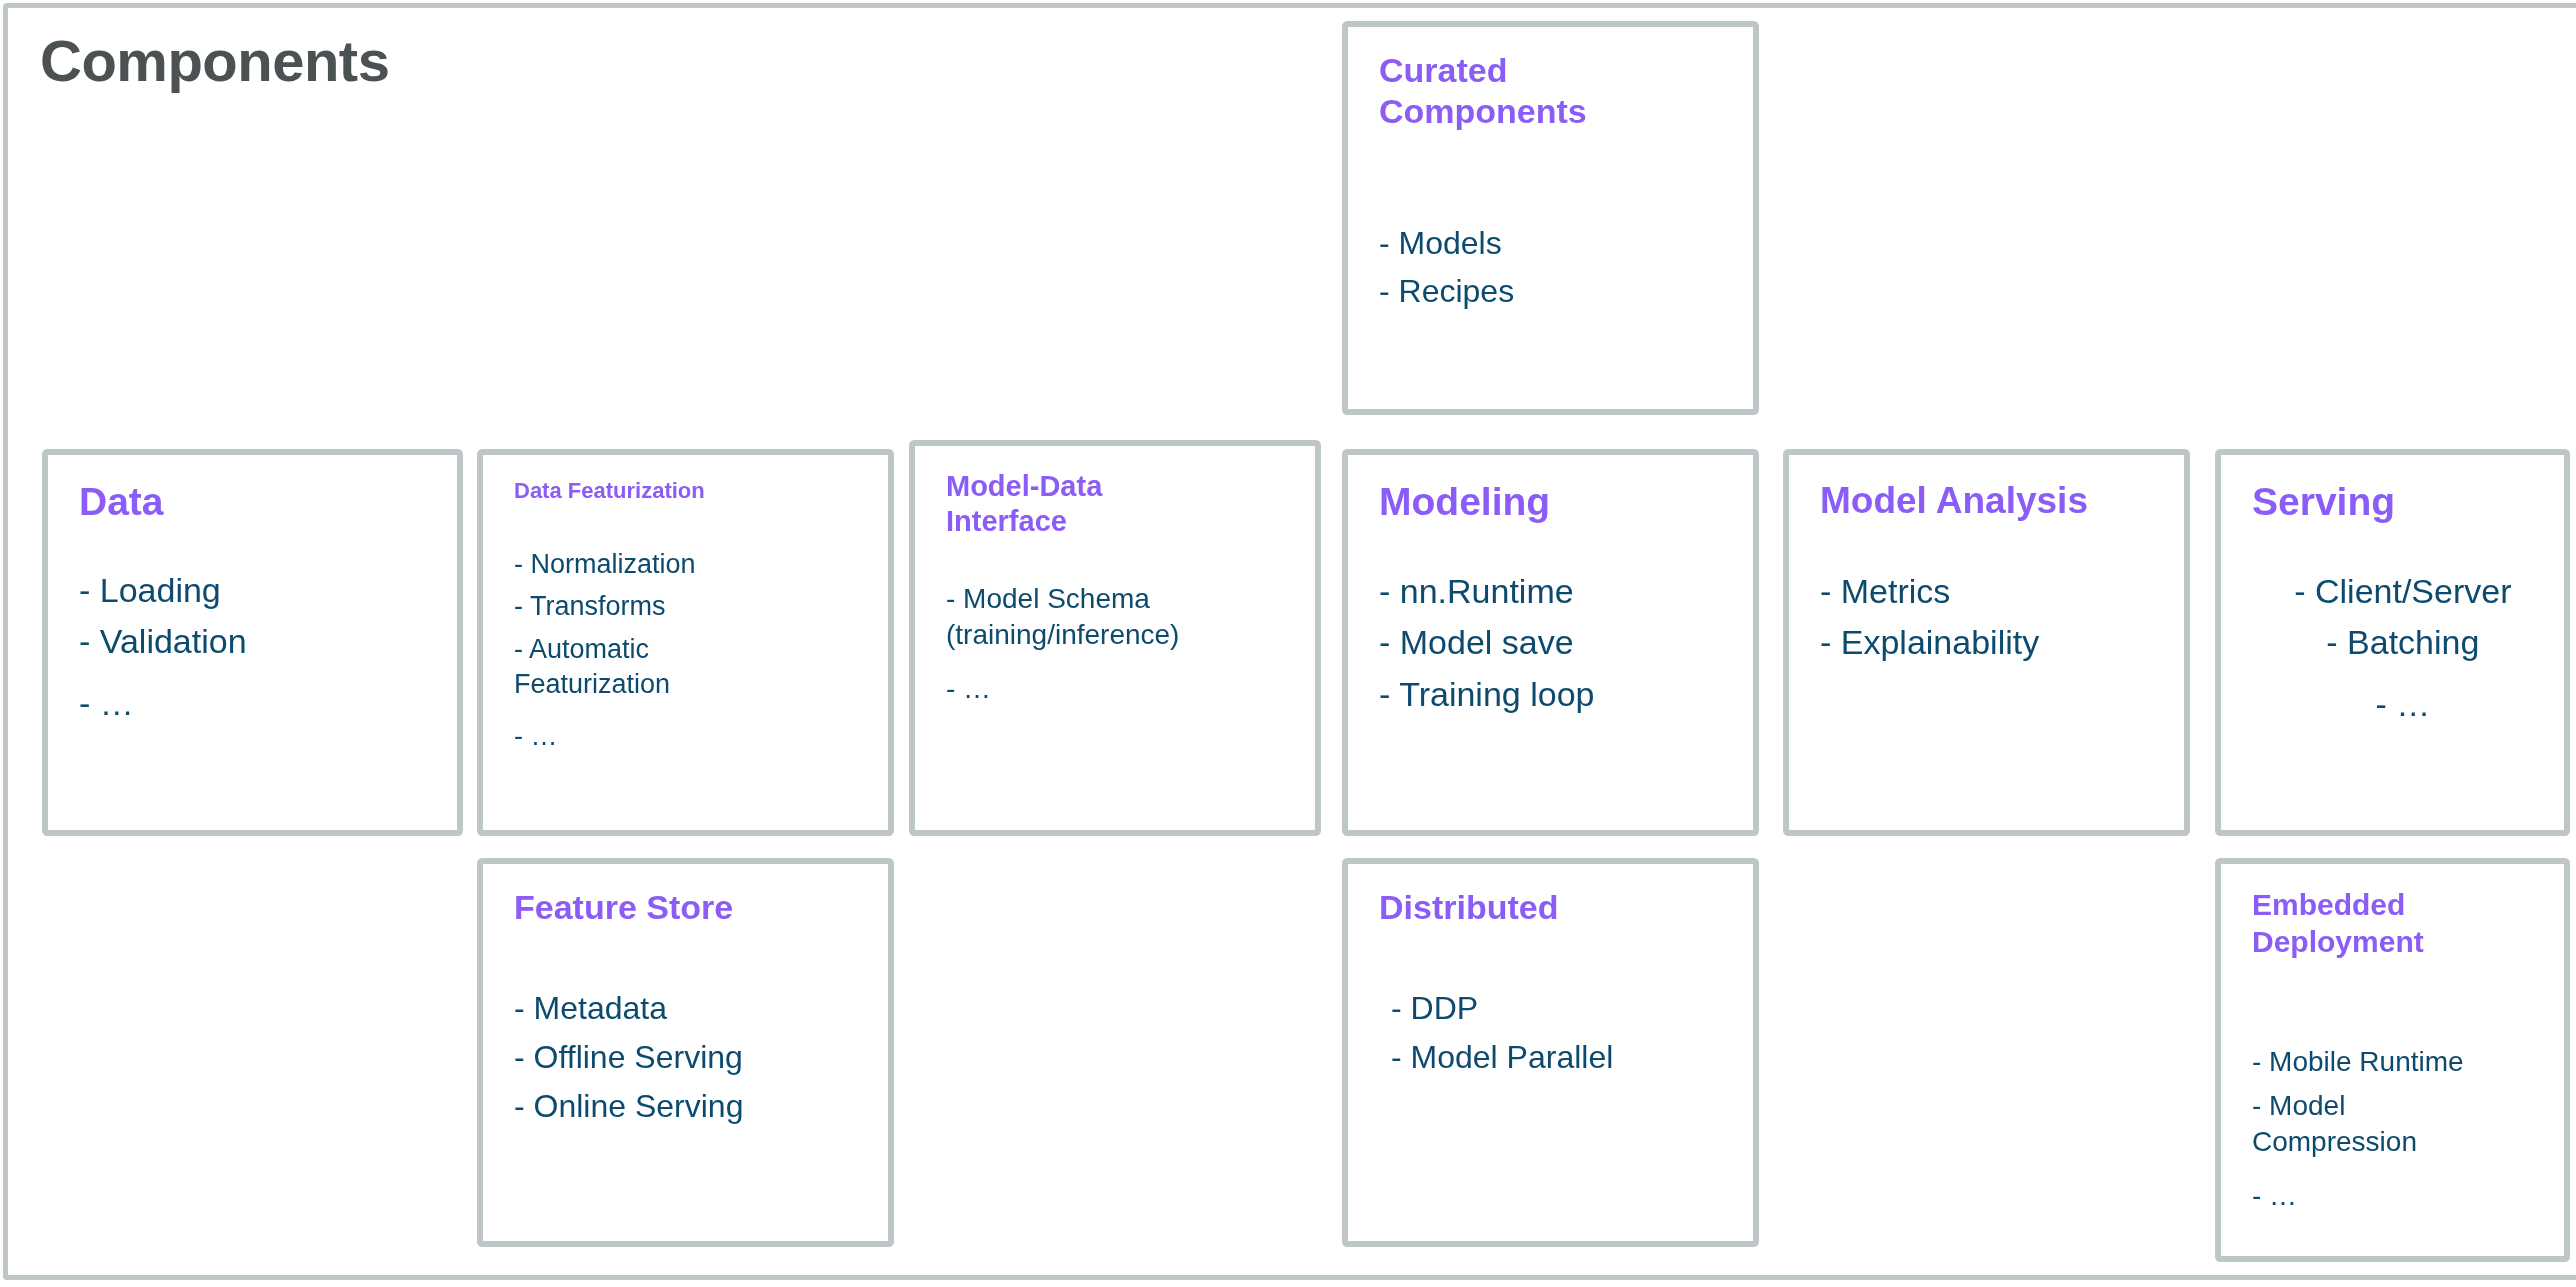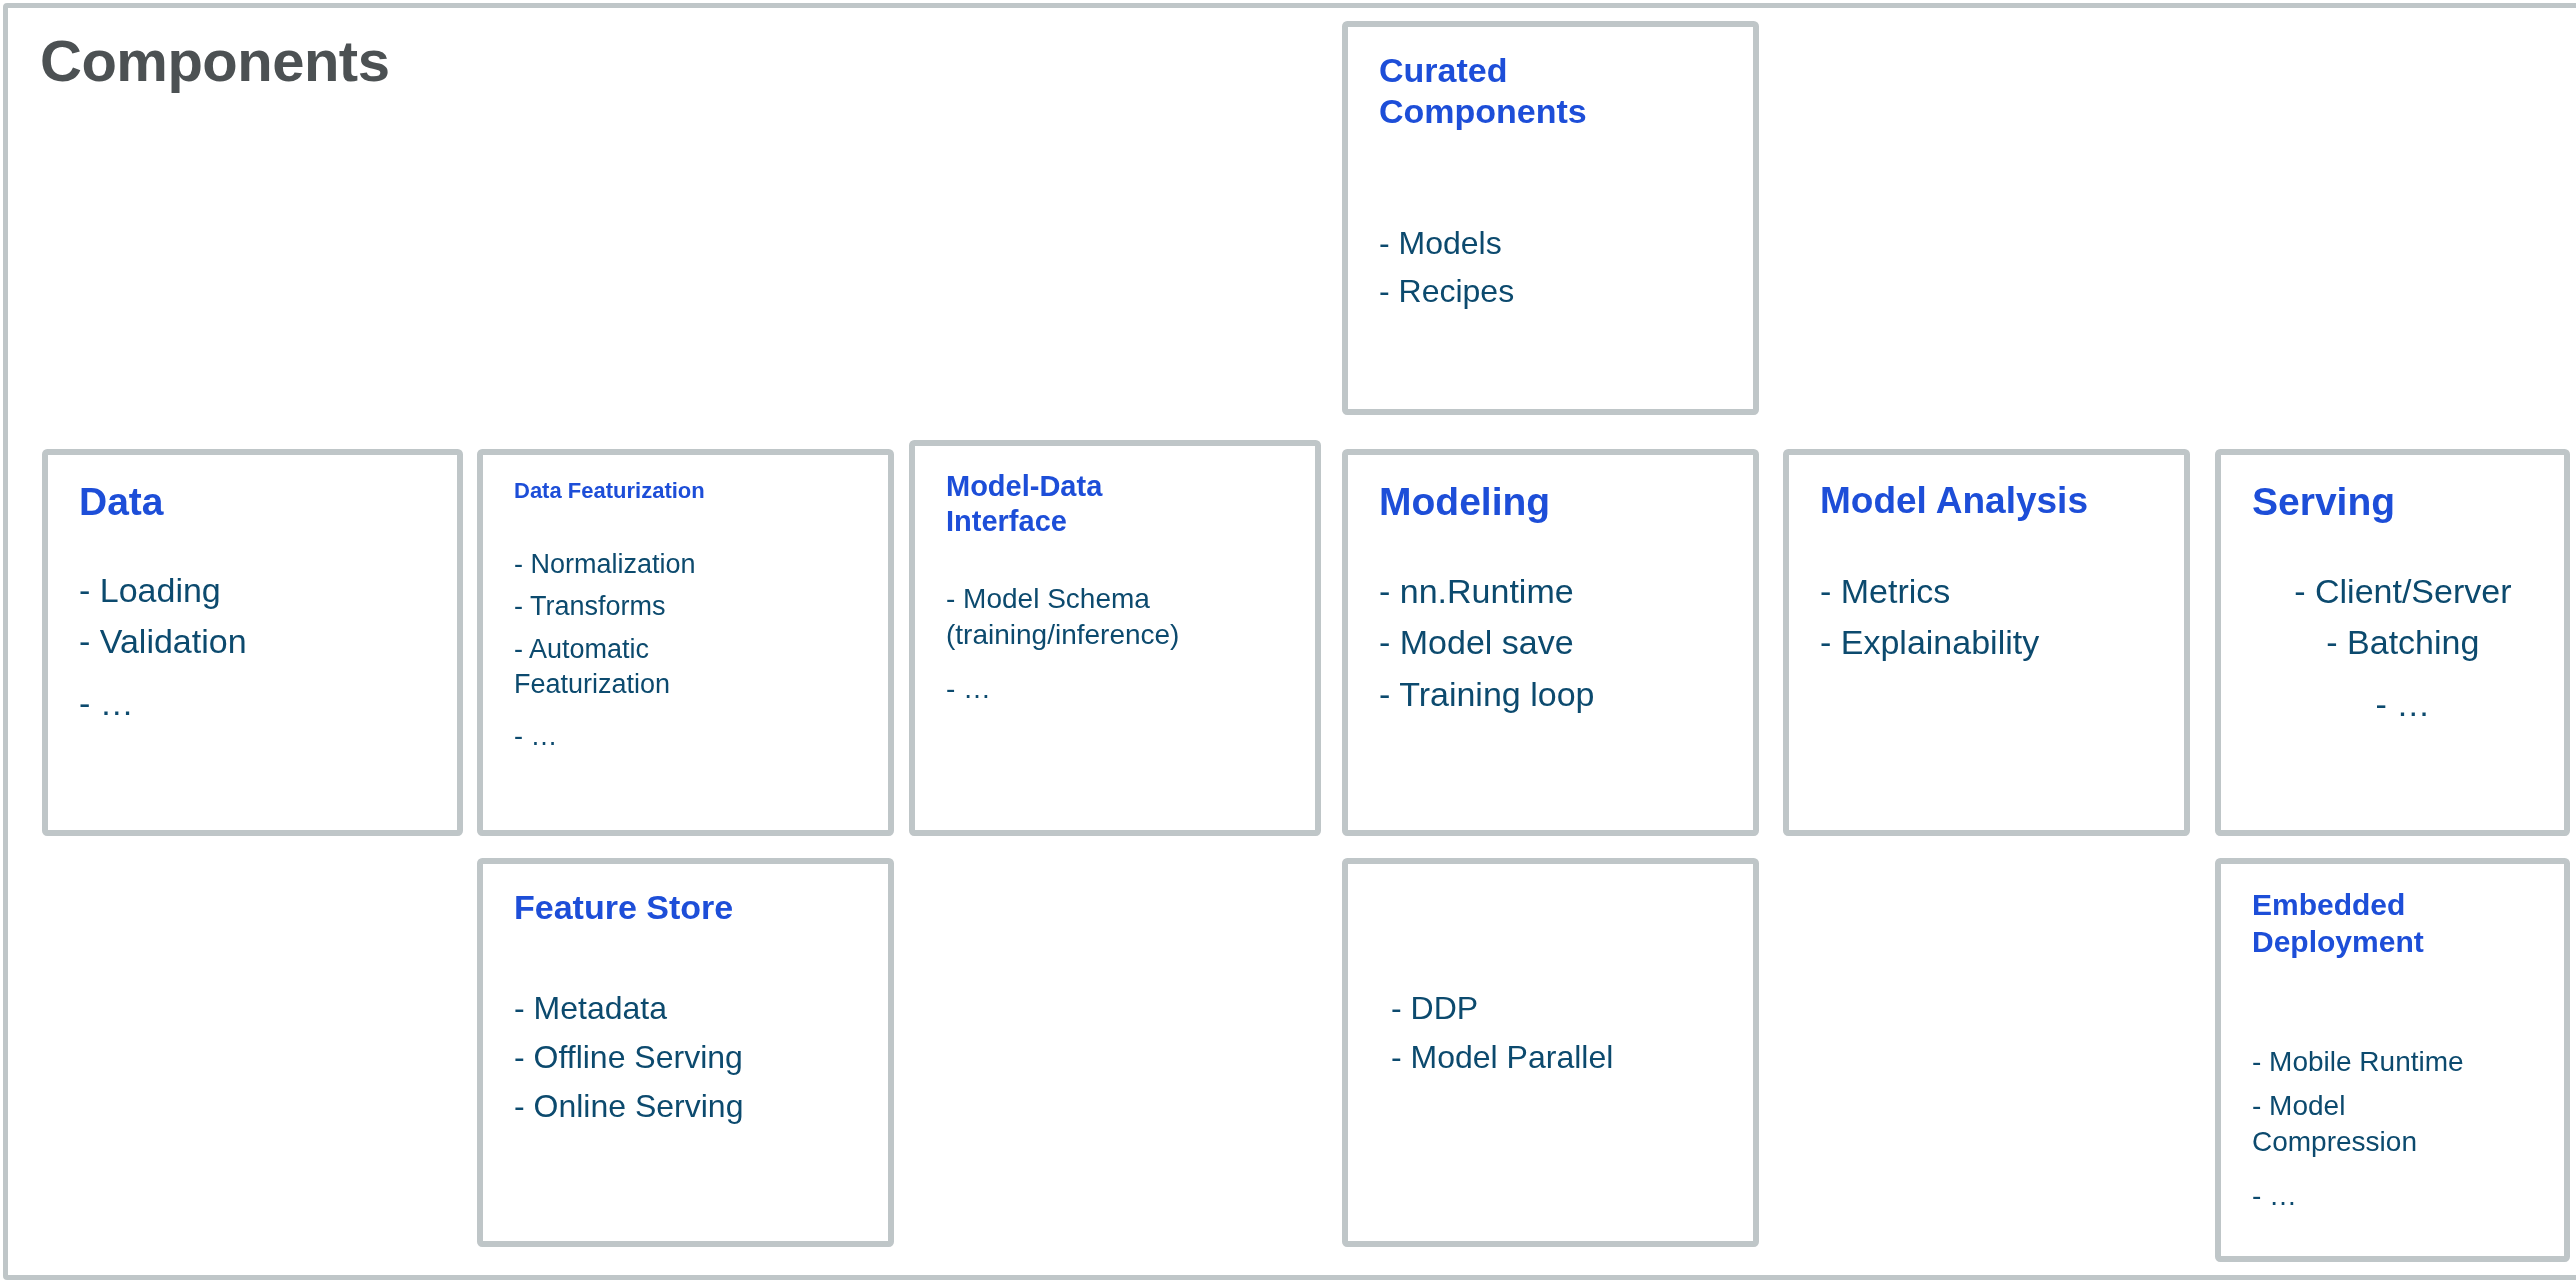--- a/index.html
+++ b/index.html
@@ -52,21 +52,21 @@
   .card {
     position: absolute;
     box-sizing: border-box;
     border: 6.2px solid #bfc6c8;
     border-radius: 5.2px;
     background: #ffffff;
   }
 
   .card-title {
     position: absolute;
-    color: #1d4ed8;
+    color: #8b5cf6;
     font-weight: bold;
     line-height: 1.22;
     left: 31px;
     top: 23px;
     right: 27px;
   }
   .card-title.t-big   { font-size: 39px; }
   .card-title.t-mid   { font-size: 34px; }
   .card-title.t-small { font-size: 30px; }
 
@@ -165,20 +165,21 @@
   <div class="card" style="left:477px; top:858px; width:417px; height:389px;">
     <div class="card-title t-mid" style="white-space:pre-line;">Feature Store</div>
     <div class="card-list l-mid" style="top:124px;">
       <div class="li">- Metadata</div>
       <div class="li">- Offline Serving</div>
       <div class="li">- Online Serving</div>
     </div>
   </div>
 
   <div class="card" style="left:1342px; top:858px; width:417px; height:389px;">
+    <div class="card-title t-mid" style="white-space:pre-line;">Distributed</div>
     <div class="card-list l-mid" style="top:124px;margin-left:12px;">
       <div class="li">- DDP</div>
       <div class="li">- Model Parallel</div>
     </div>
   </div>
 
   <div class="card" style="left:2215px; top:858px; width:355px; height:404px;">
     <div class="card-title t-small" style="white-space:pre-line;">Embedded
 Deployment</div>
     <div class="card-list l-small" style="top:180px;">

